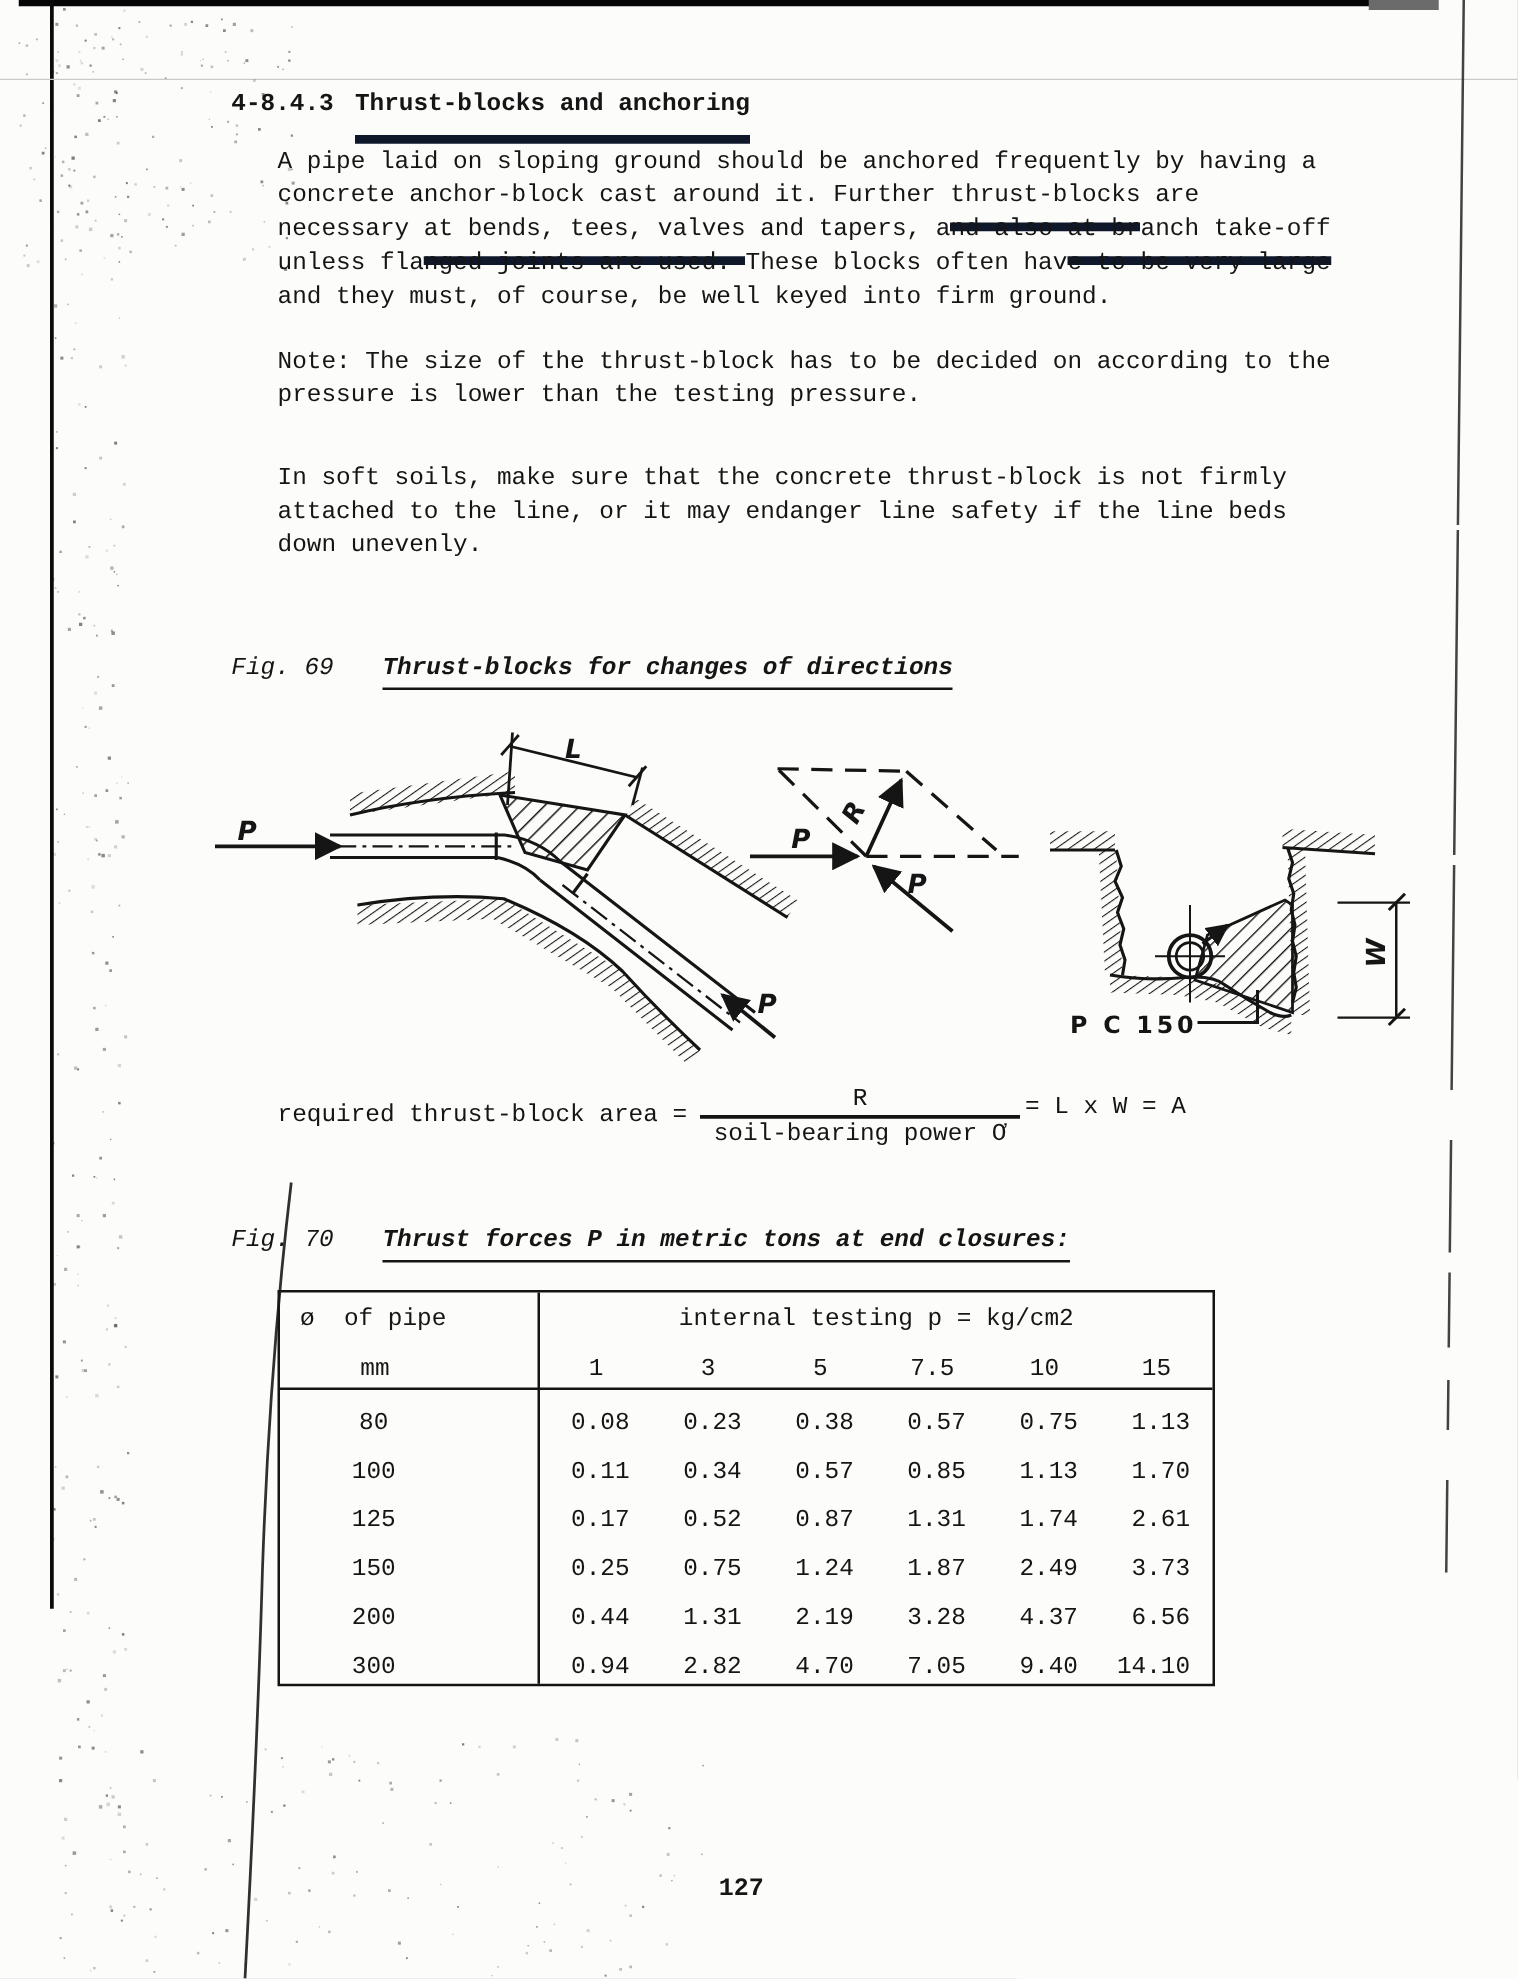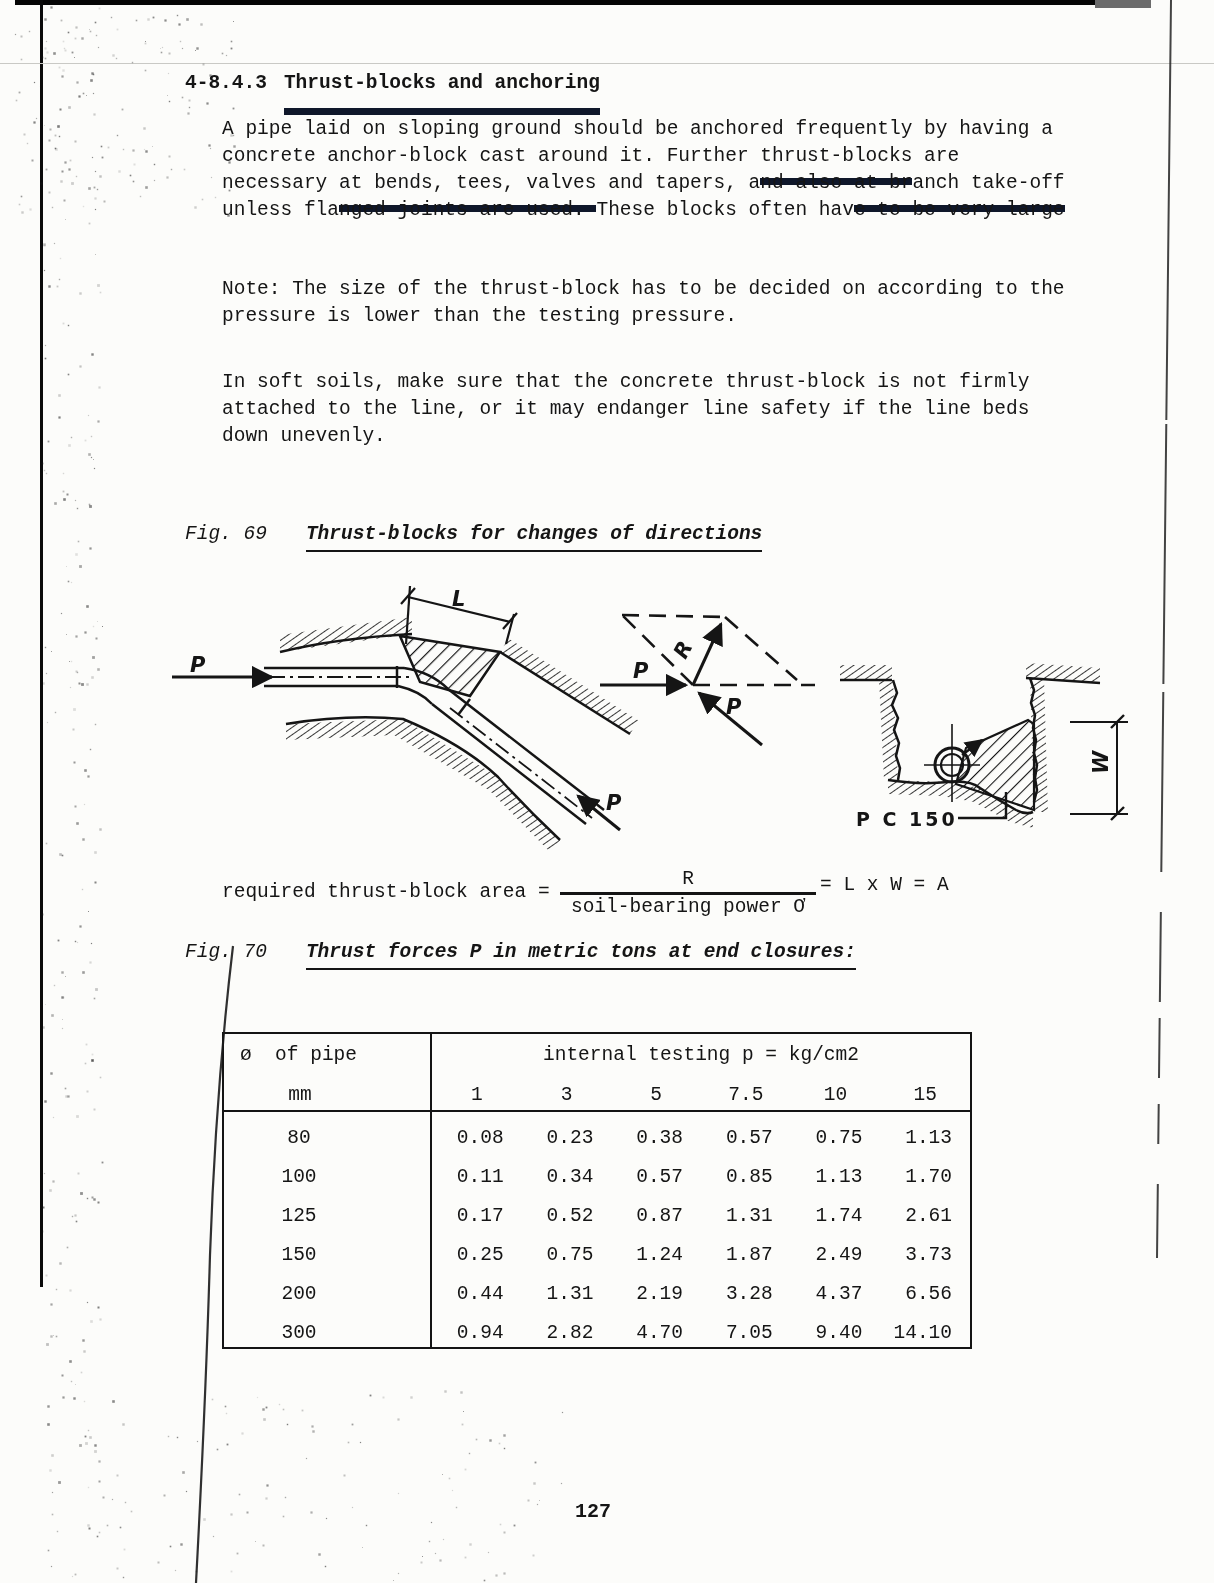--- a/index.html
+++ b/index.html
@@ -62,20 +62,21 @@
   <div class="abs heading txt">
     <span class="pre bold">4-8.4.3</span>
     <span class="pre bold u">Thrust-blocks and anchoring</span>
   </div>
 
   <div class="abs txt" style="left:222px;top:116px;">
     <div class="pre"><span>A pipe laid on sloping ground should be anchored frequently by having a</span></div>
     <div class="pre"><span>concrete anchor-block cast around it. Further </span><span class="u">thrust-blocks</span><span> are</span></div>
     <div class="pre"><span>necessary </span><span class="u">at bends, tees, valves</span><span> and tapers, and also </span><span class="u">at branch take-off</span></div>
     <div class="pre"><span>unless flanged joints are used. These blocks often have to be very large</span></div>
+    <div class="pre"><span>and they must, of course, be well keyed into firm ground.</span></div>
   </div>
 
   <div class="abs txt" style="left:222px;top:276px;">
     <div class="pre"><span>Note: The size of the thrust-block has to be decided on according to the</span></div>
     <div class="pre"><span>pressure is lower than the testing pressure.</span></div>
   </div>
 
   <div class="abs txt" style="left:222px;top:369px;">
     <div class="pre"><span>In soft soils, make sure that the concrete thrust-block is not firmly</span></div>
     <div class="pre"><span>attached to the line, or it may endanger line safety if the line beds</span></div>
@@ -207,21 +208,21 @@
   </svg>
 
   <div class="abs formula txt">
     <span class="f-lhs pre">required thrust-block area =</span>
     <span class="f-num pre">R</span>
     <span class="f-bar"></span>
     <span class="f-den pre">soil-bearing power Ơ</span>
     <span class="f-rhs pre">= L x W = A</span>
   </div>
 
-  <div class="abs caption txt" style="left:185px;top:939px;">
+  <div class="abs caption txt" style="left:185px;top:979px;">
     <span class="pre ital">Fig. 70</span>
     <span class="pre ital bold uu">Thrust forces P in metric tons at end closures:</span>
   </div>
 
   <div class="abs tbl">
     <div class="divider"></div>
     <div class="hrule"></div>
     <div class="th1 pre">ø  of pipe</div>
     <div class="th2 pre">mm</div>
     <div class="spanhdr pre">internal testing p = kg/cm2</div>

